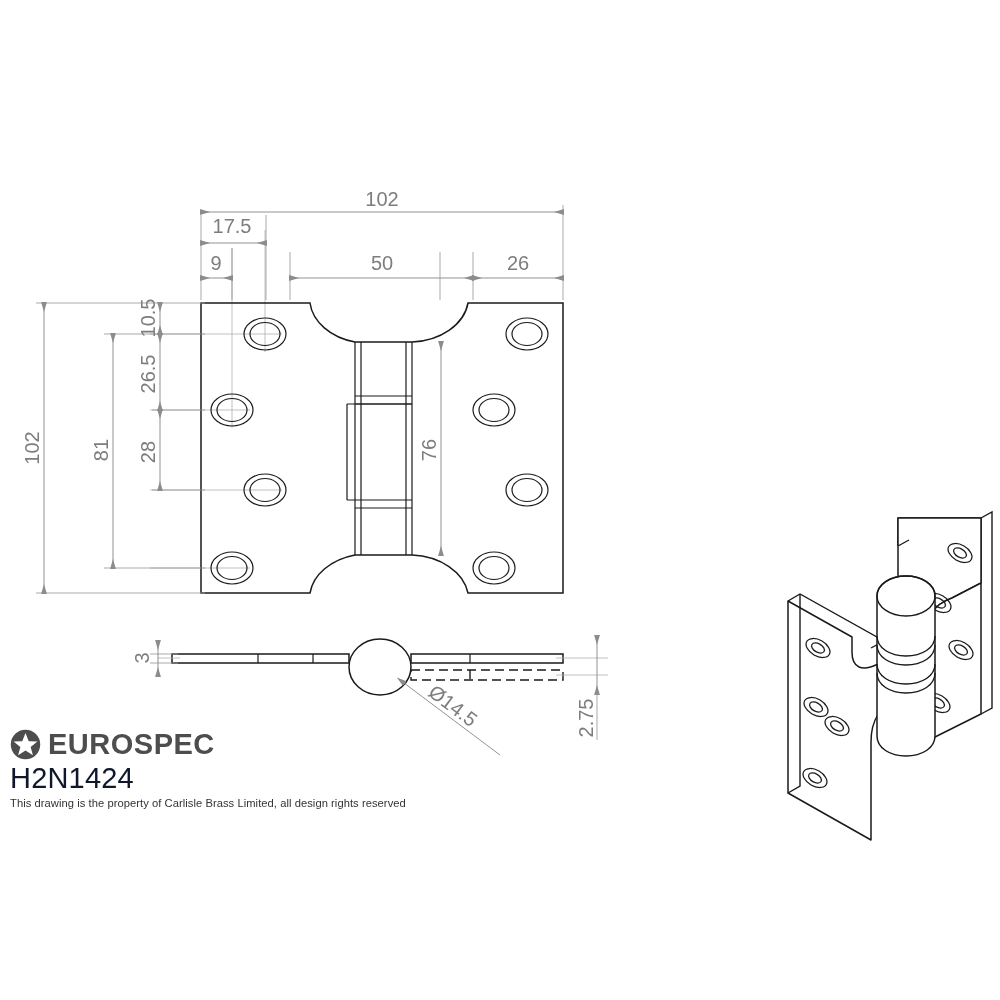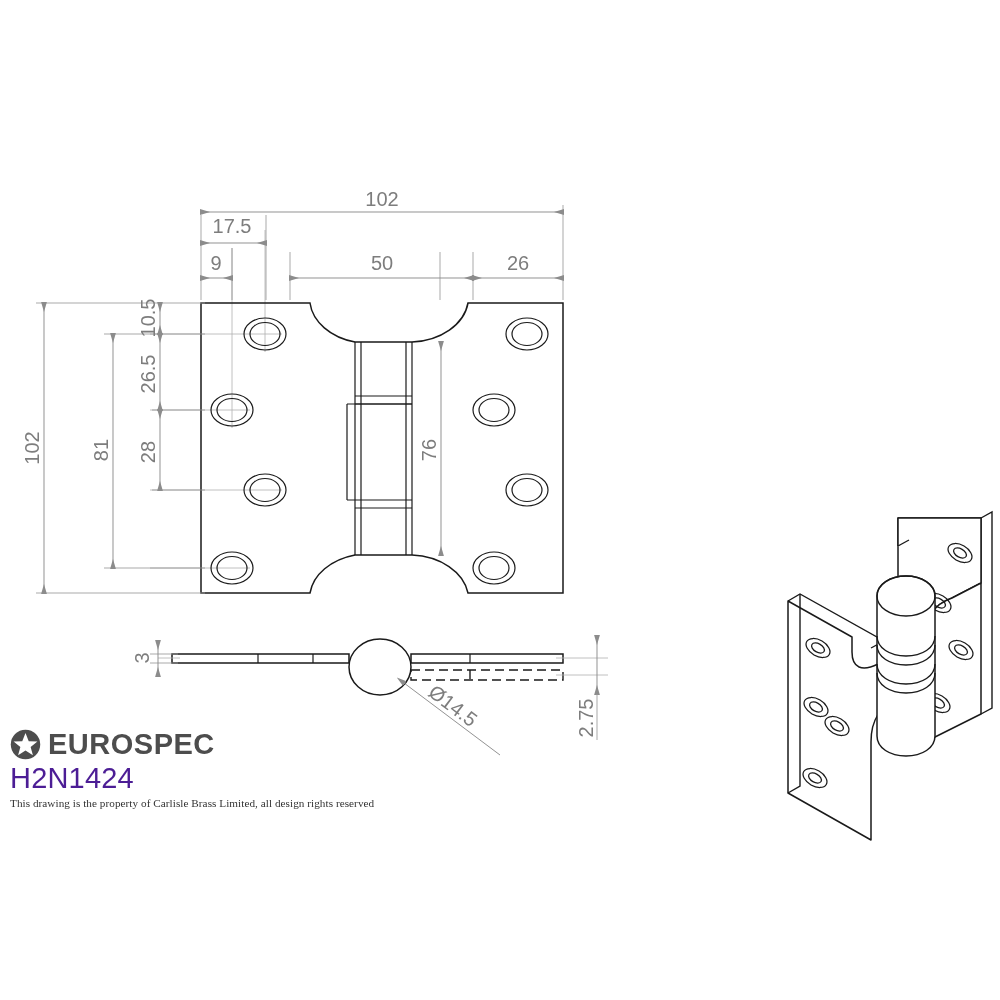--- a/index.html
+++ b/index.html
@@ -25,32 +25,32 @@
   .brand-name{
     font-size:29px;
     font-weight:bold;
     letter-spacing:0.5px;
     color:#4d4d4d;
     line-height:31px;
     font-family:"Liberation Sans", sans-serif;
   }
   .part-code{
     font-size:29px;
-    color:#4c1d95;
+    color:#0f172a;
     line-height:32px;
     margin-top:2px;
     letter-spacing:0.2px;
     font-family:"Liberation Sans", sans-serif;
   }
   .rights-note{
     font-size:11.2px;
     color:#333;
     margin-top:3px;
     letter-spacing:0.05px;
-    font-family:Liberation Serif, serif;
+    font-family:Liberation Sans, sans-serif;
   }
 </style>
 </head>
 <body>
 
 <div id="drawing-root">
 
 <svg id="drawing-canvas" viewBox="0 0 1000 1000" xmlns="http://www.w3.org/2000/svg">
 
   <defs>

